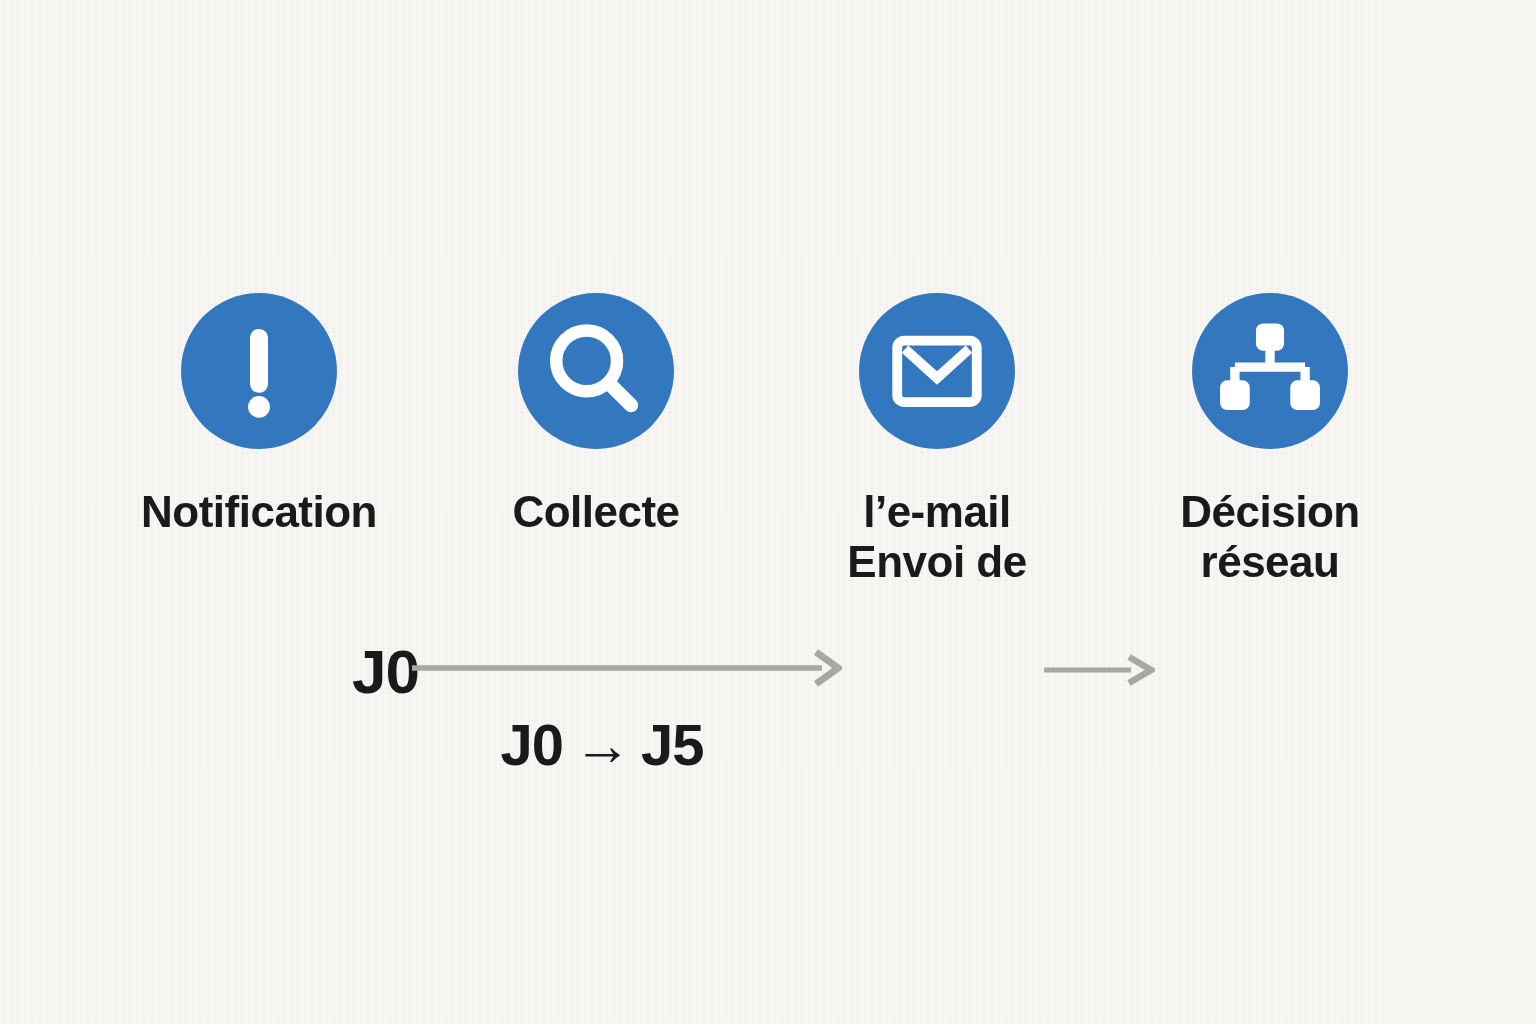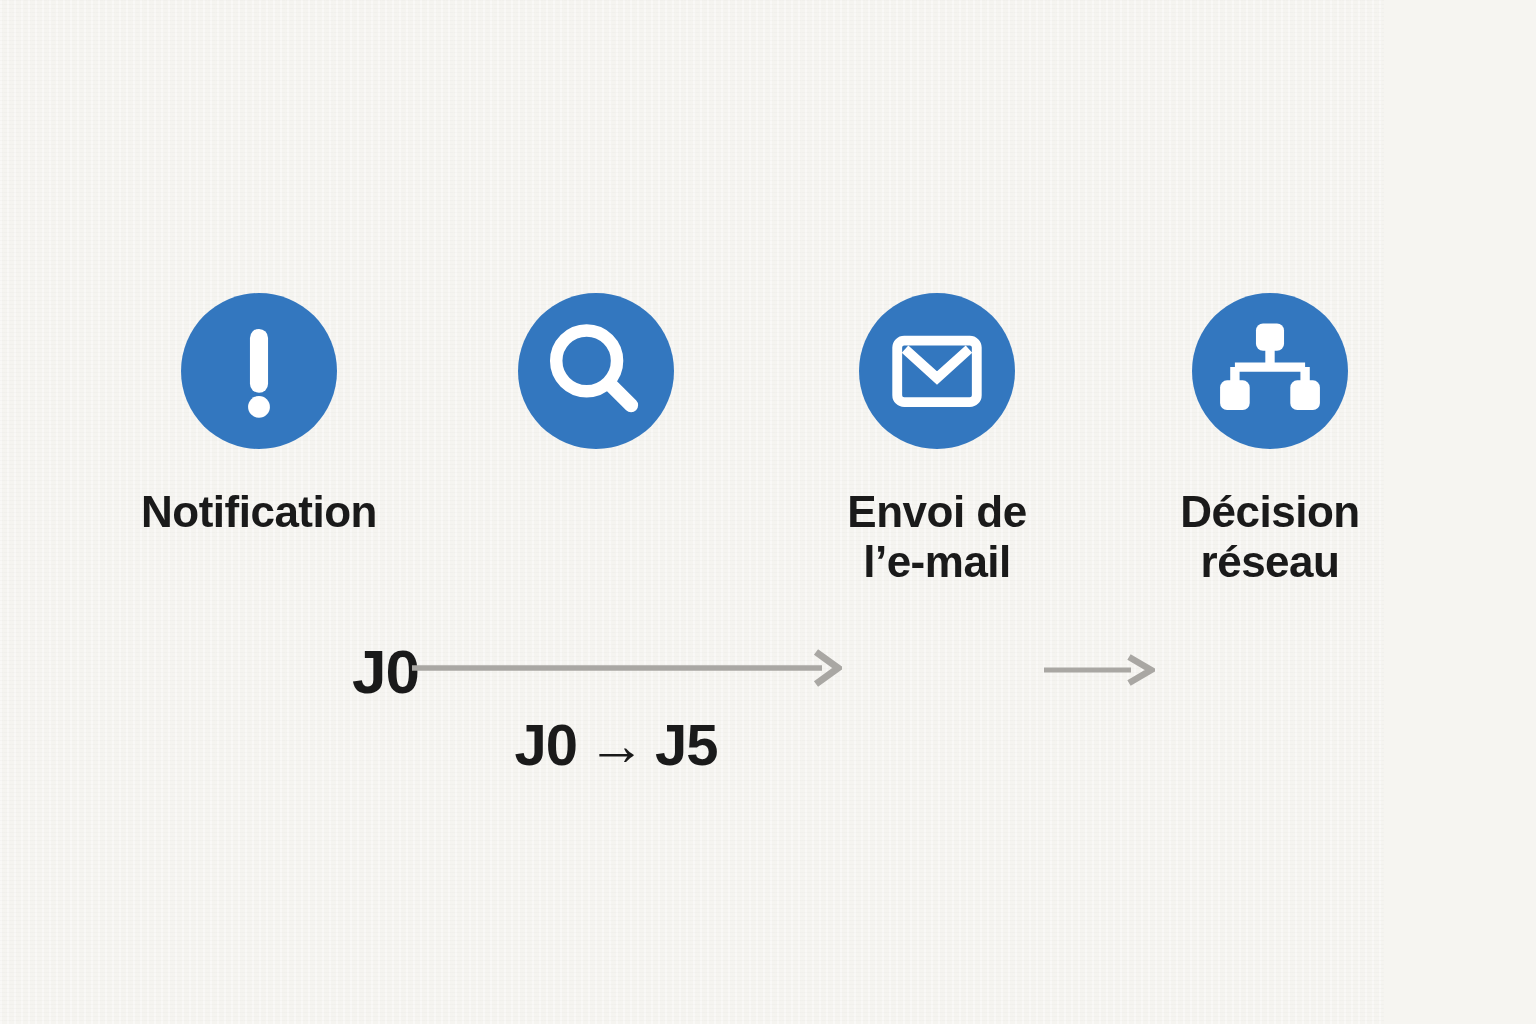--- a/index.html
+++ b/index.html
@@ -89,31 +89,32 @@
     <div></div>
   </div>
 
   <div class="circle" style="left:518px">
     <svg viewBox="0 0 100 100">
       <circle class="glyph-stroke" cx="44" cy="43.5" r="19.5" stroke-width="8"></circle>
       <line class="glyph-stroke" x1="58.5" y1="58" x2="72.5" y2="72" stroke-width="9" stroke-linecap="round"></line>
     </svg>
   </div>
   <div class="step-label" style="left:426px">
+    <div>Collecte</div>
   </div>
 
   <div class="circle" style="left:859px">
     <svg viewBox="0 0 100 100">
       <rect class="glyph-stroke" x="24.5" y="30.5" width="51" height="39.5" rx="4.5" stroke-width="6.3"></rect>
       <path class="glyph-stroke" d="M29.5 36 L50 54.5 L70.5 36" stroke-width="6.3" stroke-linejoin="miter"></path>
     </svg>
   </div>
   <div class="step-label" style="left:767px">
+    <div>l’e-mail</div>
     <div>Envoi de</div>
-    <div>l’e-mail</div>
   </div>
 
   <div class="circle" style="left:1192px">
     <svg viewBox="0 0 100 100">
       <path class="glyph-stroke" d="M50 35.5 L50 47.5 M27.5 47.5 L72.5 47.5 M27.5 47.5 L27.5 57 M72.5 47.5 L72.5 57" stroke-width="6"></path>
       <rect class="glyph-fill" x="41" y="19.5" width="18" height="17.5" rx="4.5"></rect>
       <rect class="glyph-fill" x="18" y="56" width="19" height="19" rx="4.5"></rect>
       <rect class="glyph-fill" x="63" y="56" width="19" height="19" rx="4.5"></rect>
     </svg>
   </div>
@@ -129,15 +130,15 @@
     <path d="M406 6 L428 22 L406 38" stroke-width="7" stroke-linejoin="miter"></path>
   </svg>
 
 
   <svg class="arrow" style="left:1043px; top:650px" width="112" height="40" viewBox="0 0 112 40">
     <path d="M1 20 L88 20" stroke-width="5"></path>
     <path d="M86 7 L108 20 L86 33" stroke-width="6.5" stroke-linejoin="miter"></path>
   </svg>
 
 
-  <div class="segment-label" style="left:456px">J0 → J5</div>
+  <div class="segment-label" style="left:442px">J0 → J5</div>
 
 </div>
 
 </body></html>

